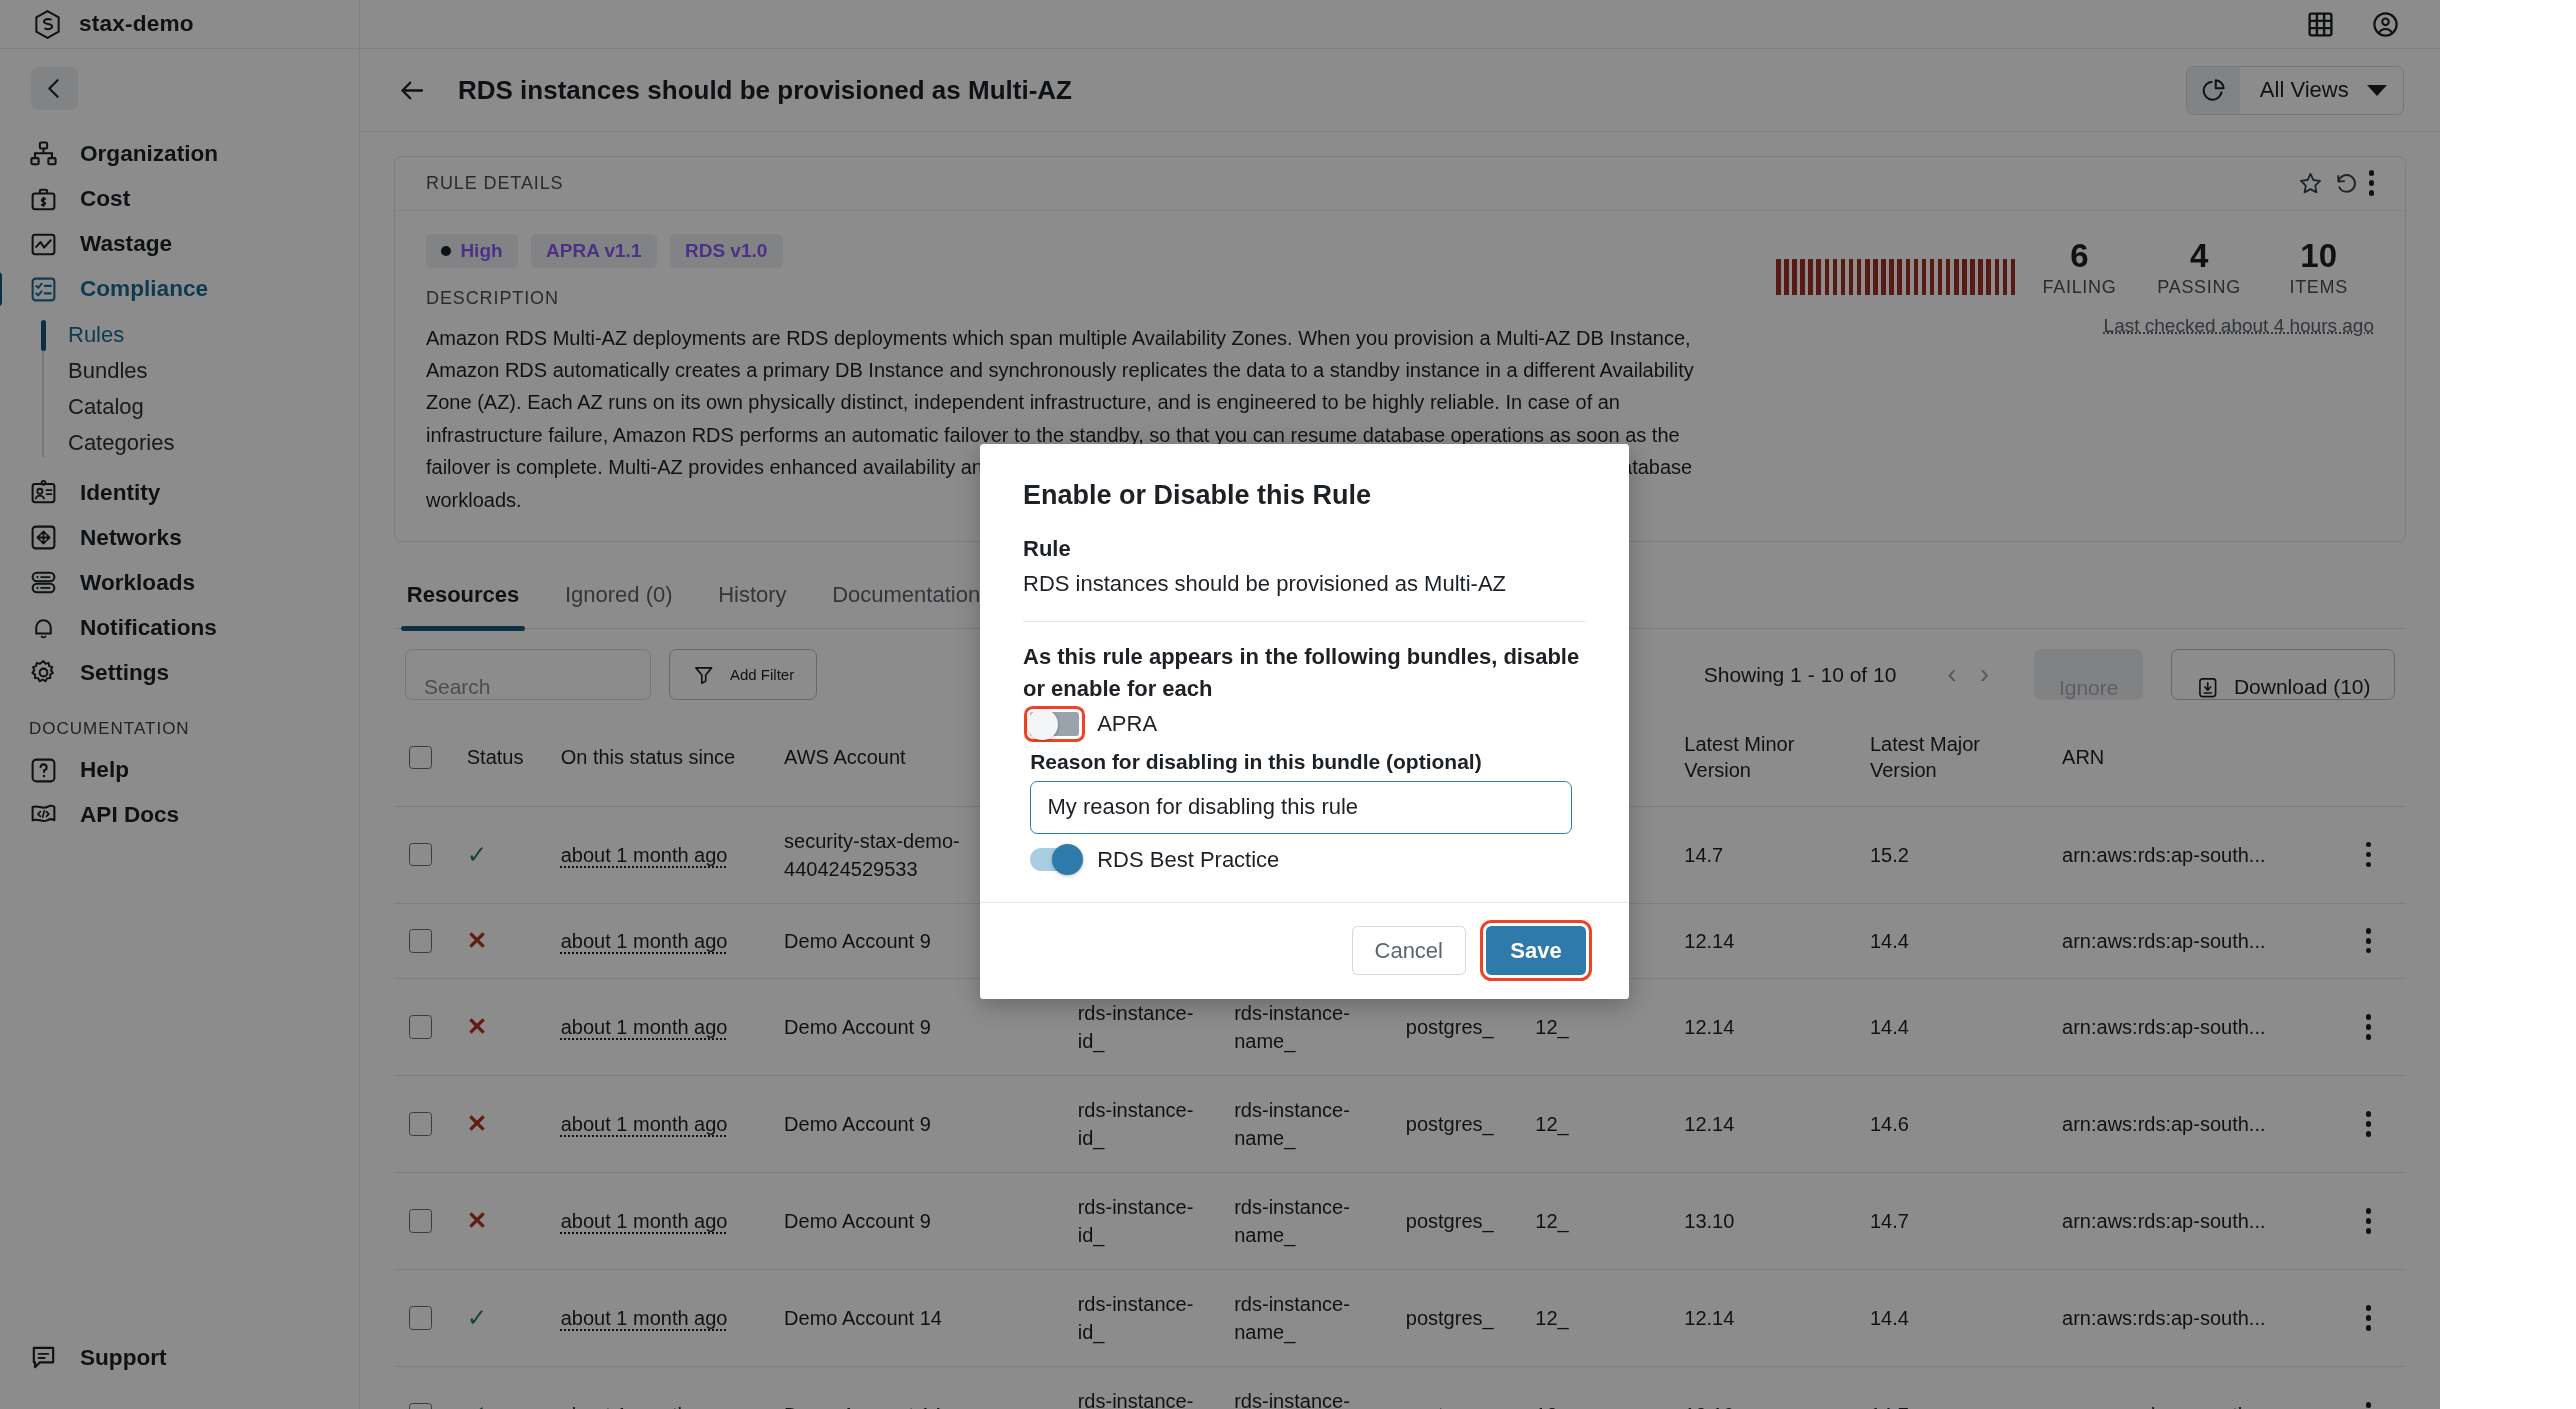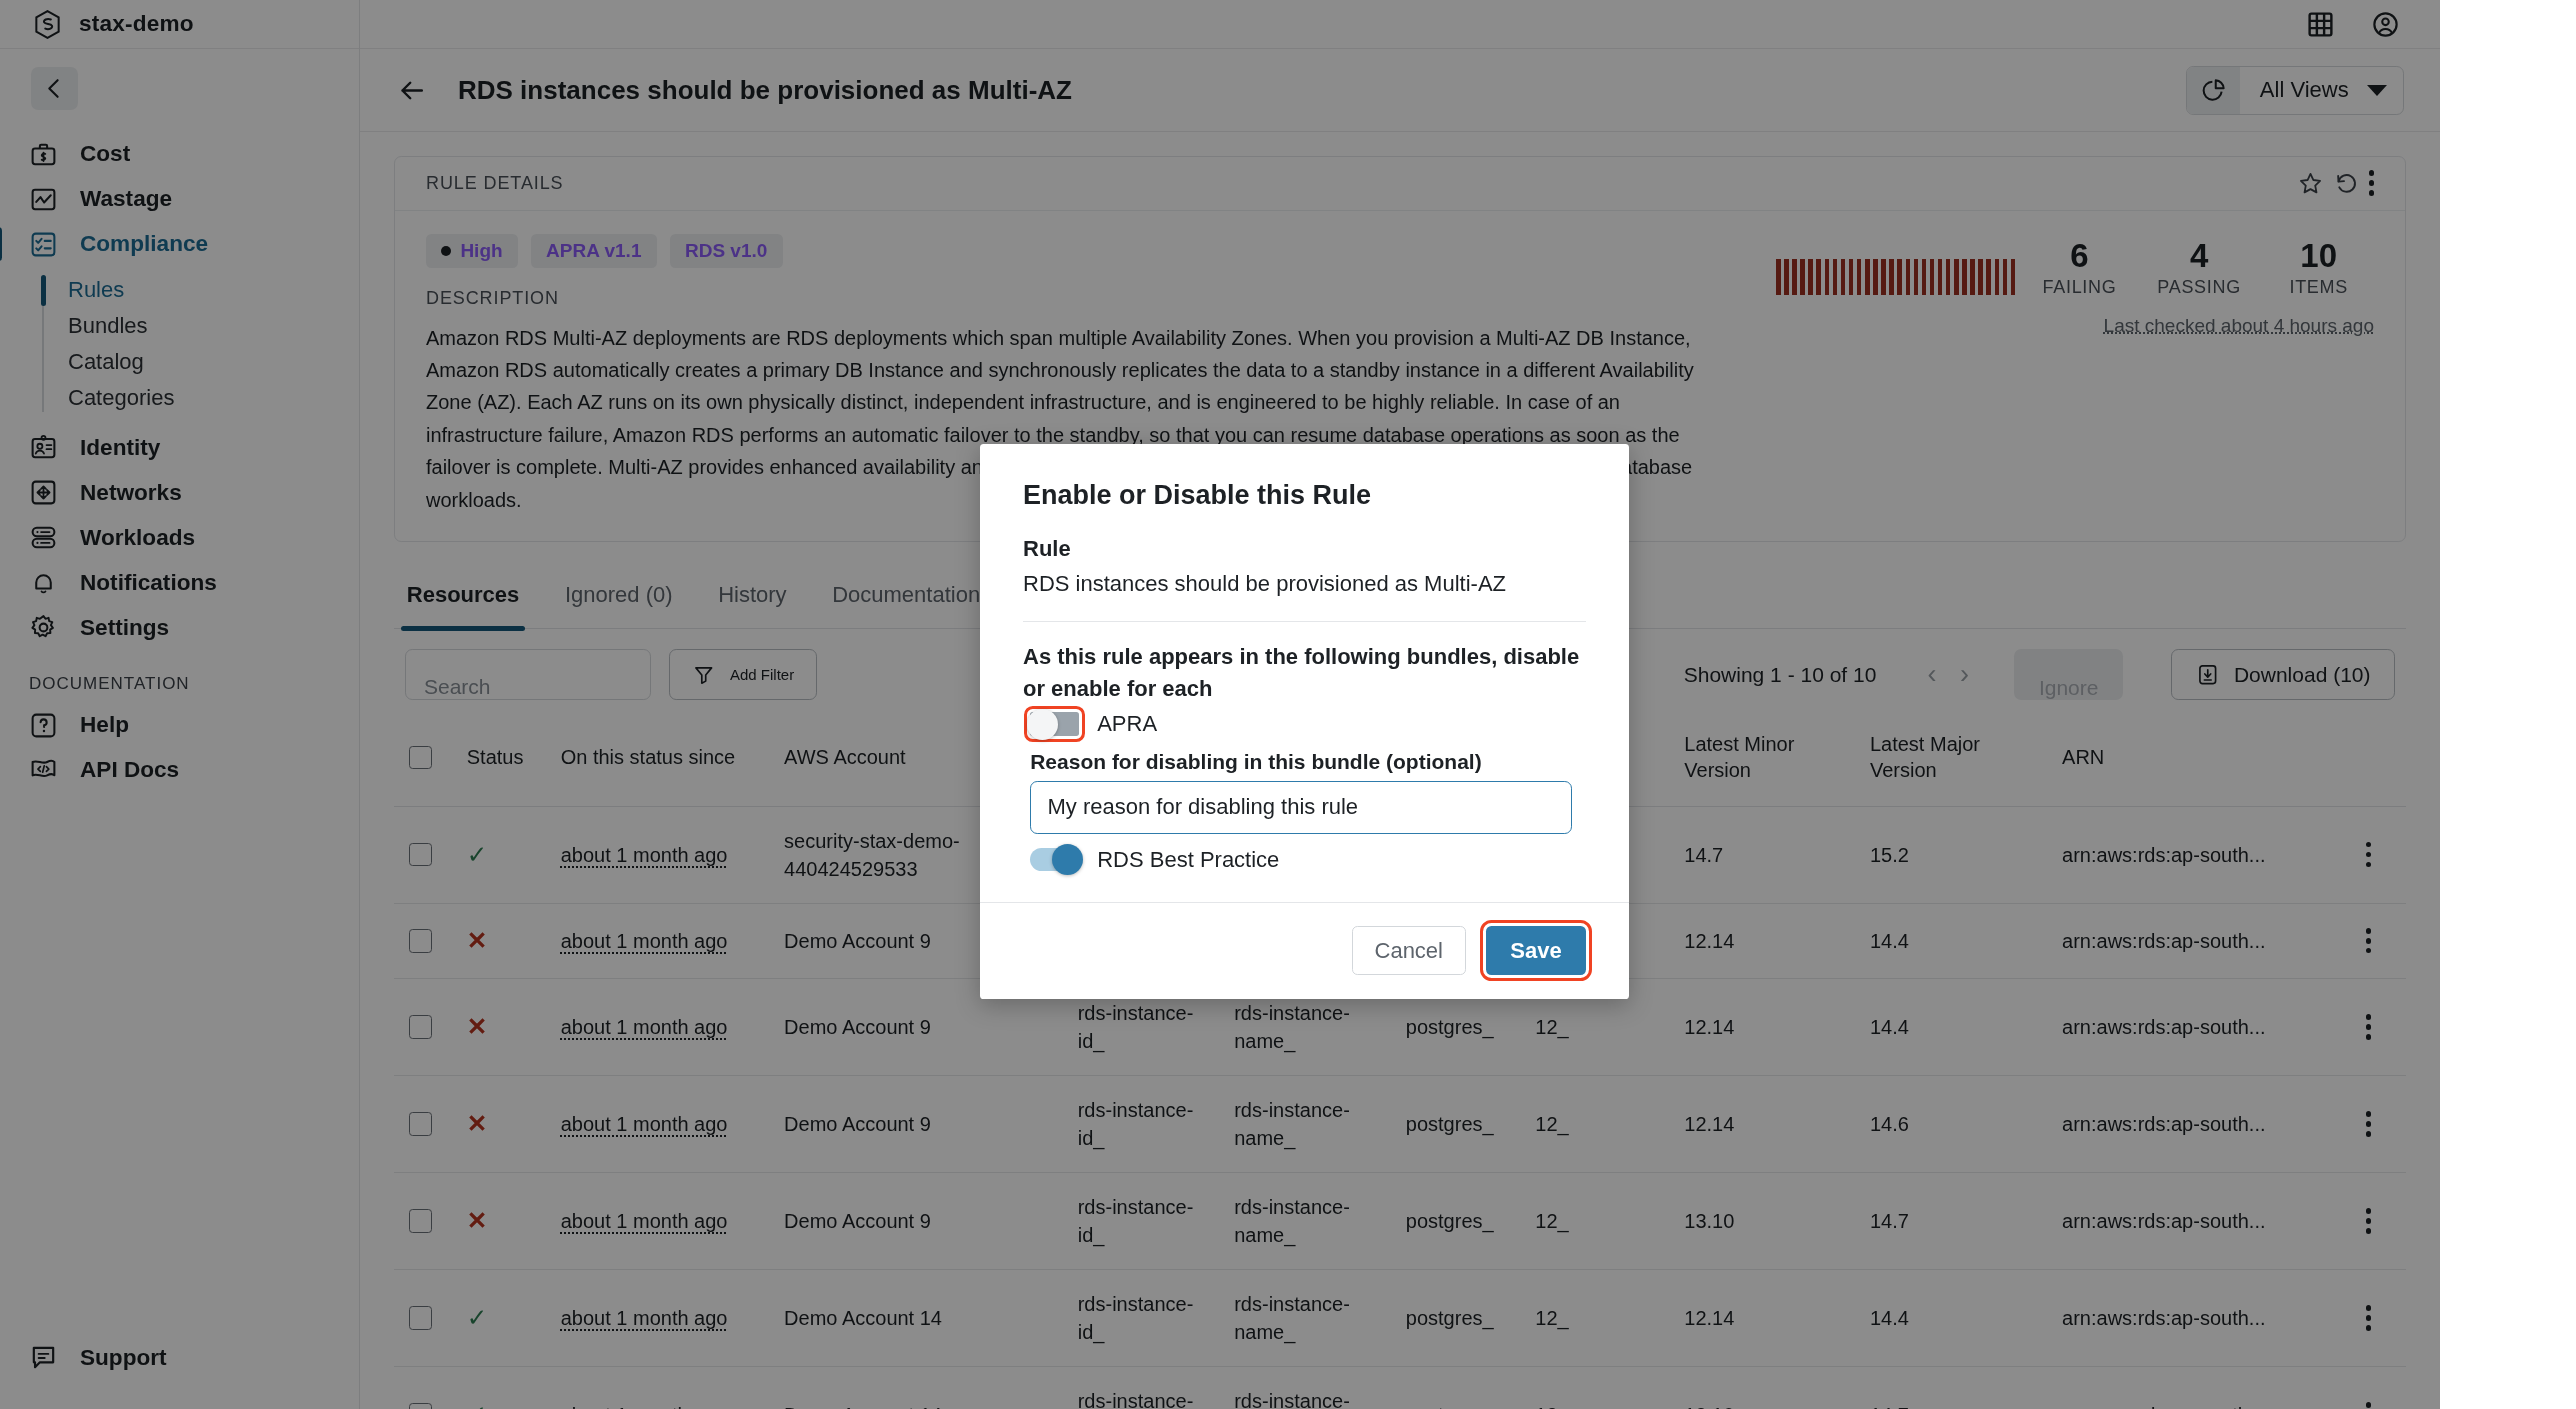--- a/index.html
+++ b/index.html
@@ -171,22 +171,22 @@
   .toolbar-spacer { flex: 1; }
   .showing { font-size: 21px; color: #1d2125; }
   .pager { display: flex; gap: 23.5px; align-items: center; margin: 0 27px 0 33px; }
   .pager span { font-size: 27px; color: #9aa0a7; cursor: pointer; line-height: 1; }
   .ignore-btn {
     height: 51px; padding: 0 25px; border-radius: 7.2px; background: #ebedef;
     display: flex; align-items: flex-end; font-size: 21px; color: #a9aeb4; cursor: default;
   }
   .download-btn {
     height: 51px; padding: 0 23.5px; border-radius: 7.2px; background: #fff;
-    border: 0.9px solid #b9bec4; display: flex; align-items: center; gap: 14.5px;
-    font-size: 21px; color: #1d2125; cursor: pointer; margin-left: 30px;
+    border: 0.9px solid #b9bec4; display: flex; align-items: flex-end; gap: 14.5px;
+    font-size: 21px; color: #1d2125; cursor: pointer; margin-left: 10px;
   }
 
   
   table.grid { width: 100%; border-collapse: collapse; table-layout: fixed; }
   table.grid th {
     font-size: 20px; font-weight: 400; color: #1d2125; text-align: left;
     vertical-align: middle; padding: 12.7px 14.5px 22px 14.5px;
     border-bottom: 0.9px solid #e2e4e7; line-height: 1.32;
   }
   table.grid td {
@@ -294,20 +294,29 @@
       <div class="collapse-wrap">
         <div class="collapse-btn">
           <svg width="25" height="25" viewBox="0 0 24 24">
             <path d="M15 4 L7 12 L15 20" fill="none" stroke="#1d2125" stroke-width="2" stroke-linecap="round" stroke-linejoin="round"></path>
           </svg>
         </div>
       </div>
 
       <nav class="nav">
 
+        <div class="nav-item">
+          <svg class="ico" viewBox="0 0 24 24">
+            <rect x="9" y="2" width="6" height="5" rx="1" fill="none" stroke="#1d2125" stroke-width="1.7"></rect>
+            <rect x="2" y="15" width="6" height="5" rx="1" fill="none" stroke="#1d2125" stroke-width="1.7"></rect>
+            <rect x="16" y="15" width="6" height="5" rx="1" fill="none" stroke="#1d2125" stroke-width="1.7"></rect>
+            <path d="M12 7 v4 M5 15 v-4 h14 v4" fill="none" stroke="#1d2125" stroke-width="1.7"></path>
+          </svg>
+          <span>Organization</span>
+        </div>
 
         <div class="nav-item">
           <svg class="ico" viewBox="0 0 24 24">
             <rect x="3" y="7" width="18" height="13" rx="2" fill="none" stroke="#1d2125" stroke-width="1.7"></rect>
             <path d="M9 7 V5 a1 1 0 0 1 1-1 h4 a1 1 0 0 1 1 1 V7" fill="none" stroke="#1d2125" stroke-width="1.7"></path>
             <path d="M13.5 11.5 a2 2 0 0 0-3 1.2 c0 1.8 3 1 3 2.6 a2 2 0 0 1-3 1 M12 10.4 v7" fill="none" stroke="#1d2125" stroke-width="1.5" stroke-linecap="round"></path>
           </svg>
           <span>Cost</span>
         </div>
 

